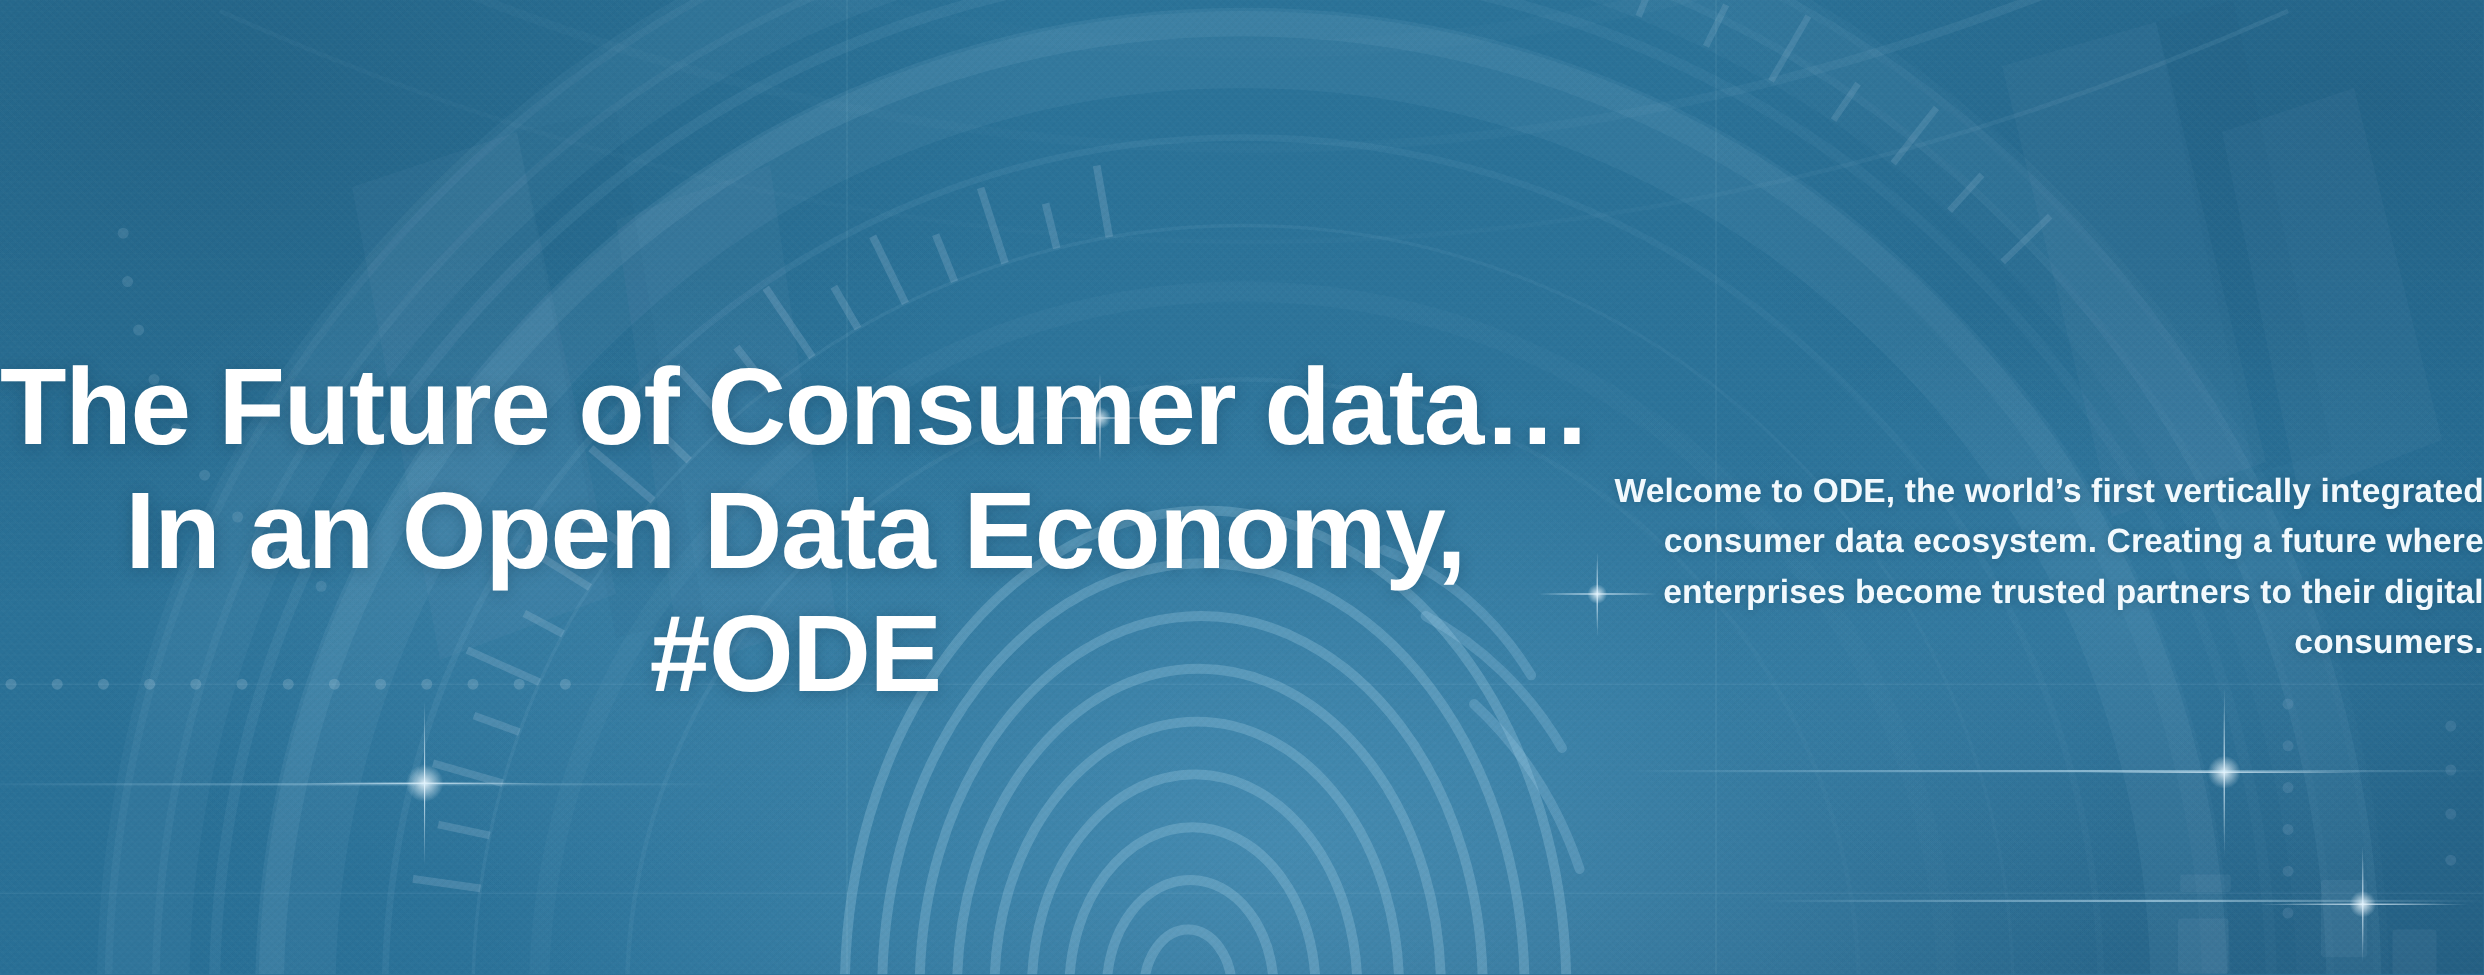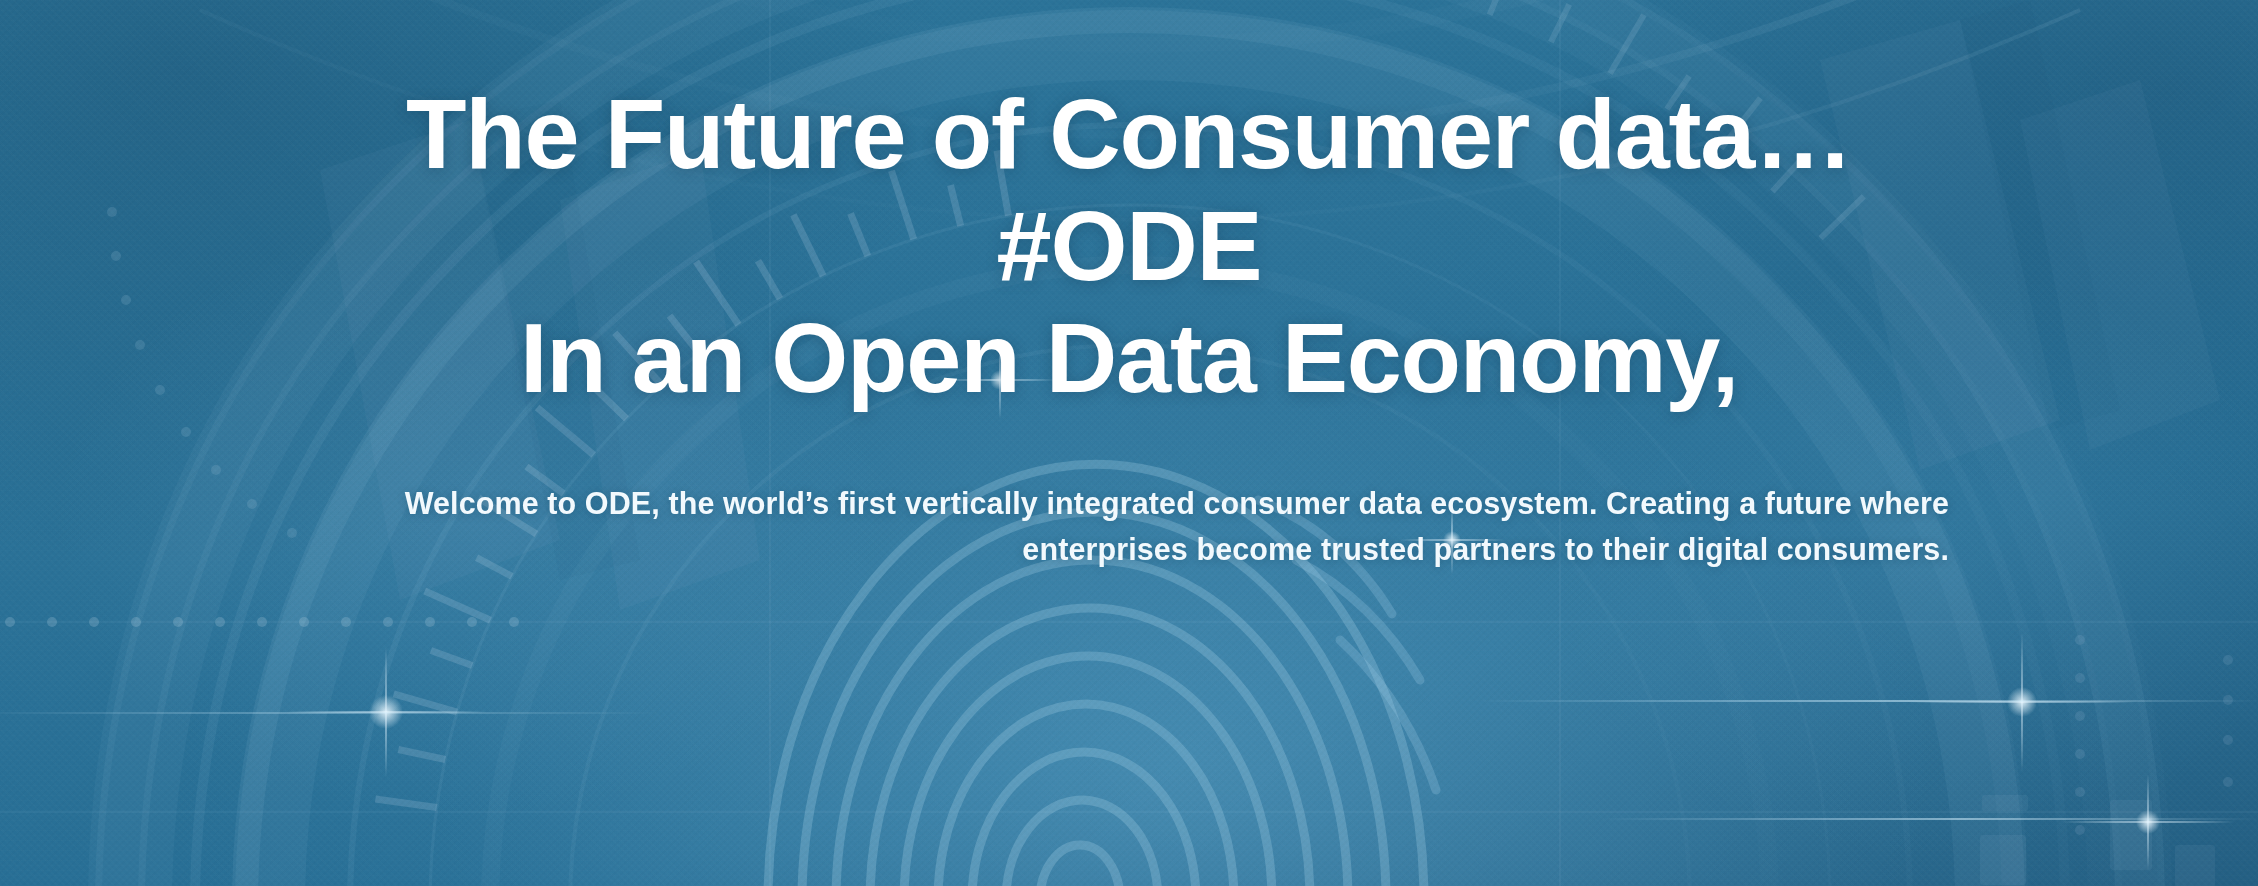--- a/index.html
+++ b/index.html
@@ -68,21 +68,21 @@
     position:absolute; height:2px;
     background:linear-gradient(to right, rgba(198,230,248,0) 0%, rgba(198,230,248,0.40) 35%, rgba(210,238,252,0.55) 55%, rgba(198,230,248,0) 100%);
   }
 
   
   .content {
     position:relative;
     z-index:5;
     width:100%; height:100%;
     display:flex;
-    flex-direction:column;
+    flex-direction:row;
     align-items:center;
     padding-top:78px;
   }
 
   .headline {
     width:2240px;
     text-align:center;
     color:#ffffff;
     font-size:99px;
     line-height:112px;
@@ -363,20 +363,20 @@
 
     <div class="streak" style="left:1480px; top:700px; width:780px;"></div>
     <div class="streak" style="left:1600px; top:818px; width:660px;"></div>
     <div class="streak" style="left:-40px; top:712px; width:700px; opacity:.6;"></div>
   </div>
 
   <div class="content">
 
     <h1 class="headline">
       <span class="hl-line">The Future of Consumer data…</span>
+      <span class="hl-line">In an Open Data Economy,</span>
       <span class="hl-line">#ODE</span>
-      <span class="hl-line">In an Open Data Economy,</span>
     </h1>
 
     <p class="subhead">Welcome to ODE, the world’s first vertically integrated consumer data ecosystem. Creating a future where enterprises become trusted partners to their digital consumers.</p>
 
   </div>
 </div>
 
 </body></html>

